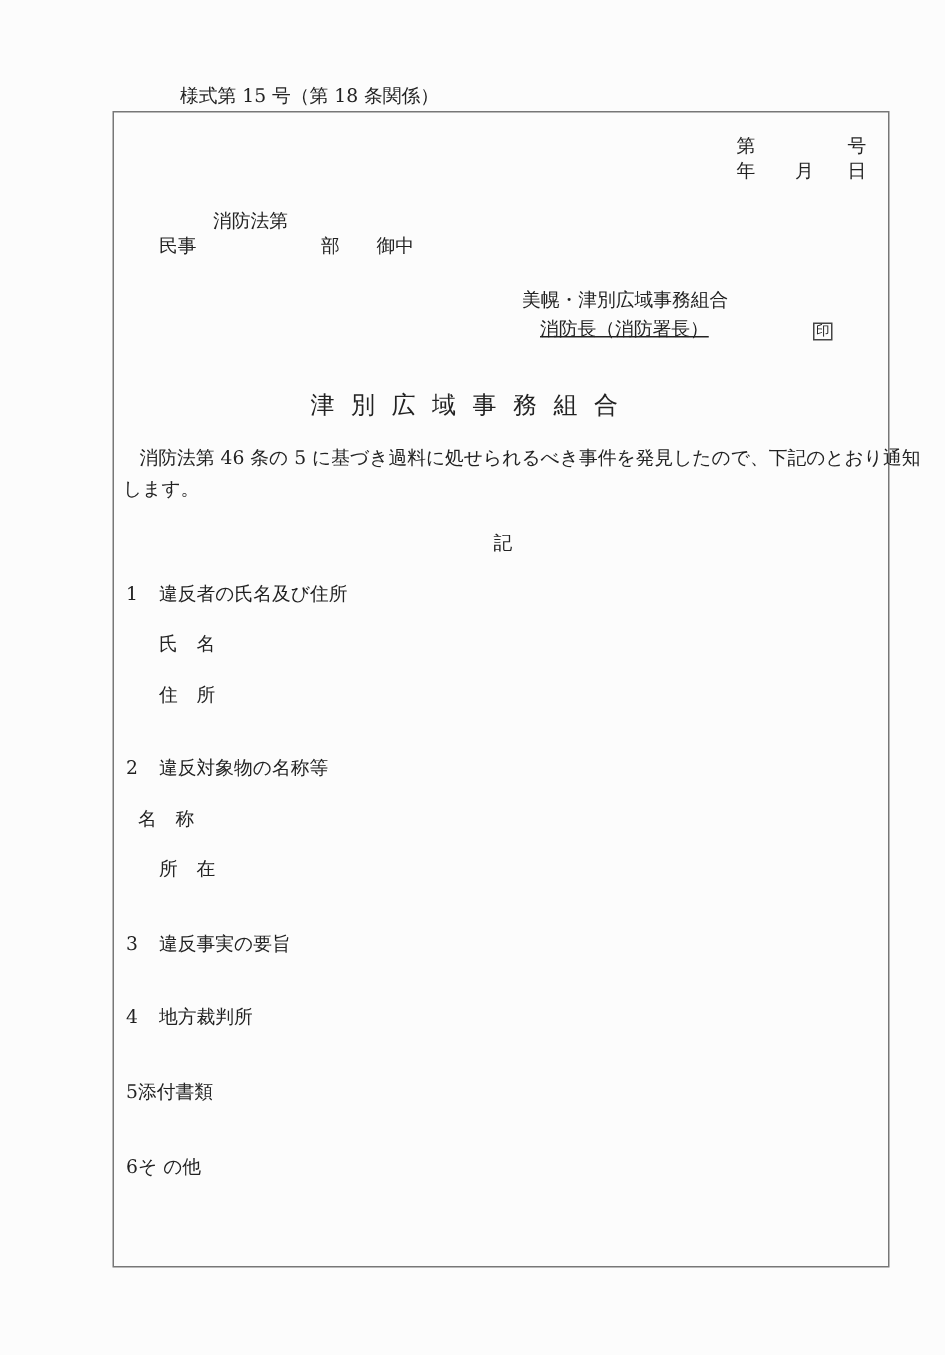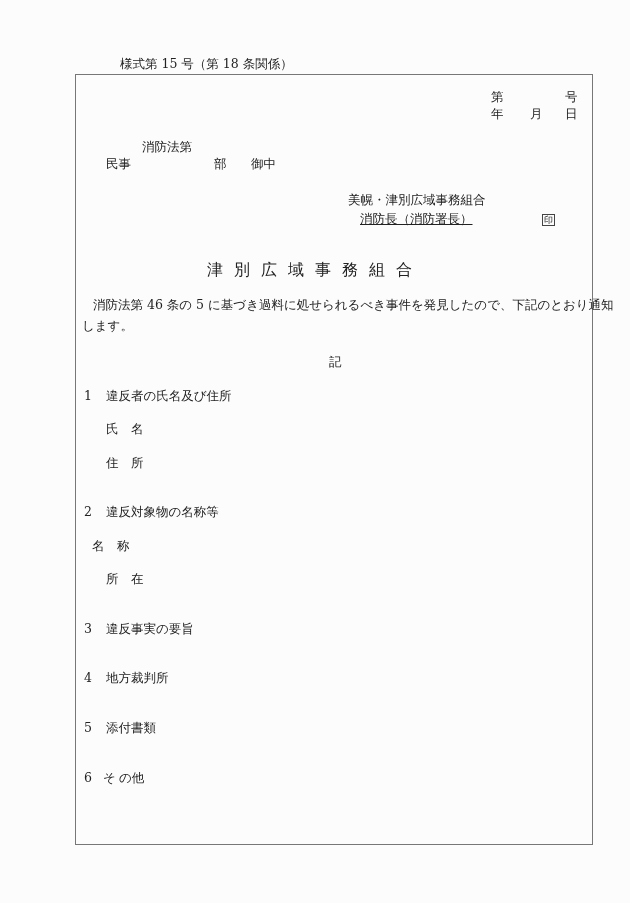--- a/index.html
+++ b/index.html
@@ -57,16 +57,16 @@
 <div class="abs" style="left:92px;top:540px;">名　称</div>
 <div class="abs" style="left:106px;top:573px;">所　在</div>
 
 <div class="abs" style="left:84px;top:623px;">3</div>
 <div class="abs" style="left:106px;top:623px;">違反事実の要旨</div>
 
 <div class="abs" style="left:84px;top:672px;">4</div>
 <div class="abs" style="left:106px;top:672px;">地方裁判所</div>
 
 <div class="abs" style="left:84px;top:722px;">5</div>
-<div class="abs" style="left:106px;top:722px;">添付書類</div>
+<div class="abs" style="left:92px;top:722px;">添付書類</div>
 
 <div class="abs" style="left:84px;top:772px;">6</div>
-<div class="abs" style="left:103px;top:772px;font-family:Liberation Serif, serif;">そ の他</div>
+<div class="abs" style="left:92px;top:772px;">そ の他</div>
 
 </body></html>

